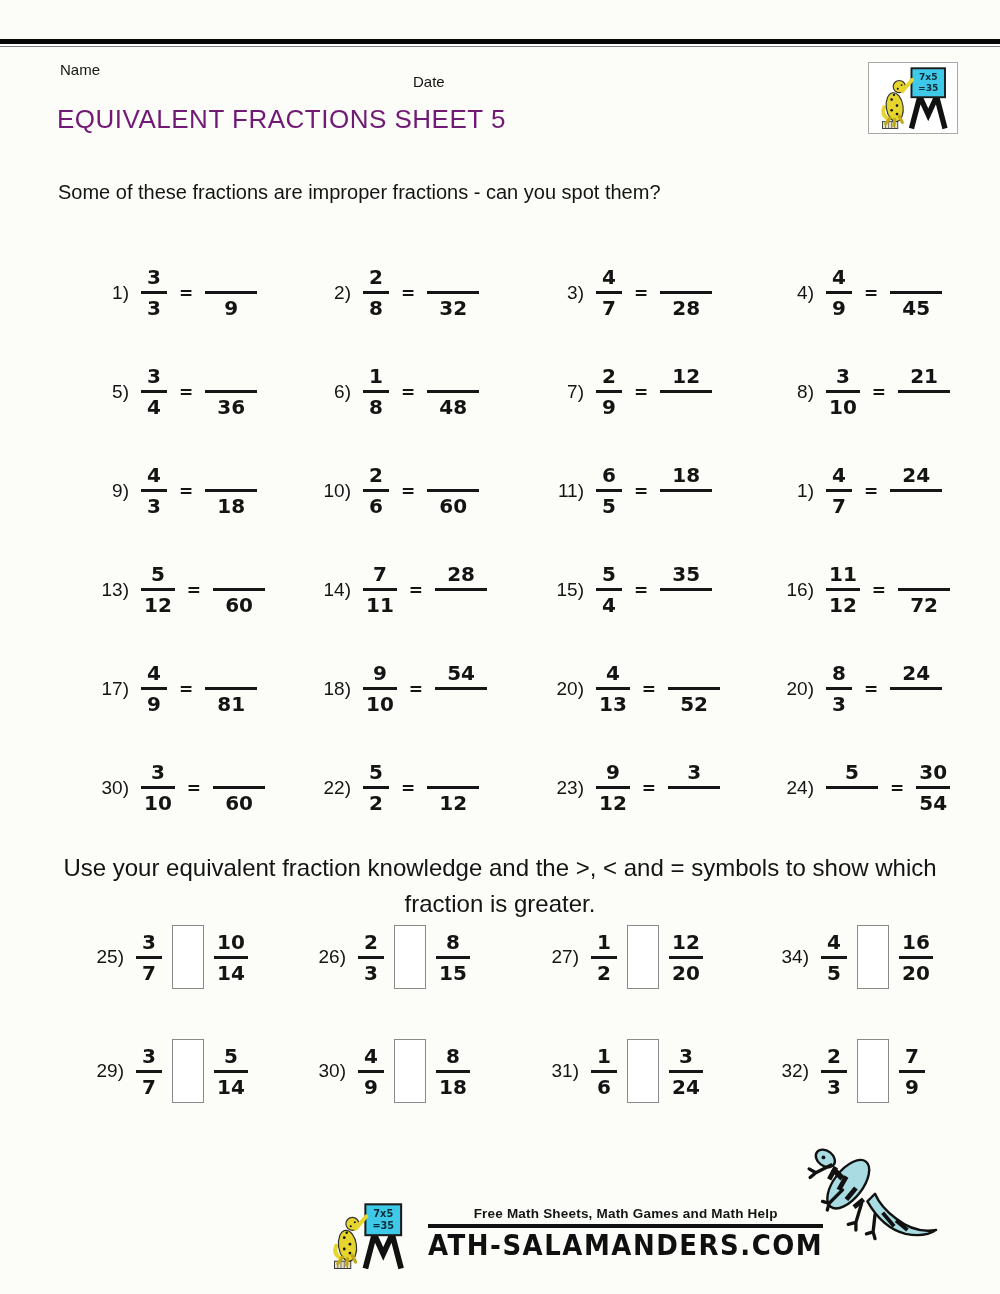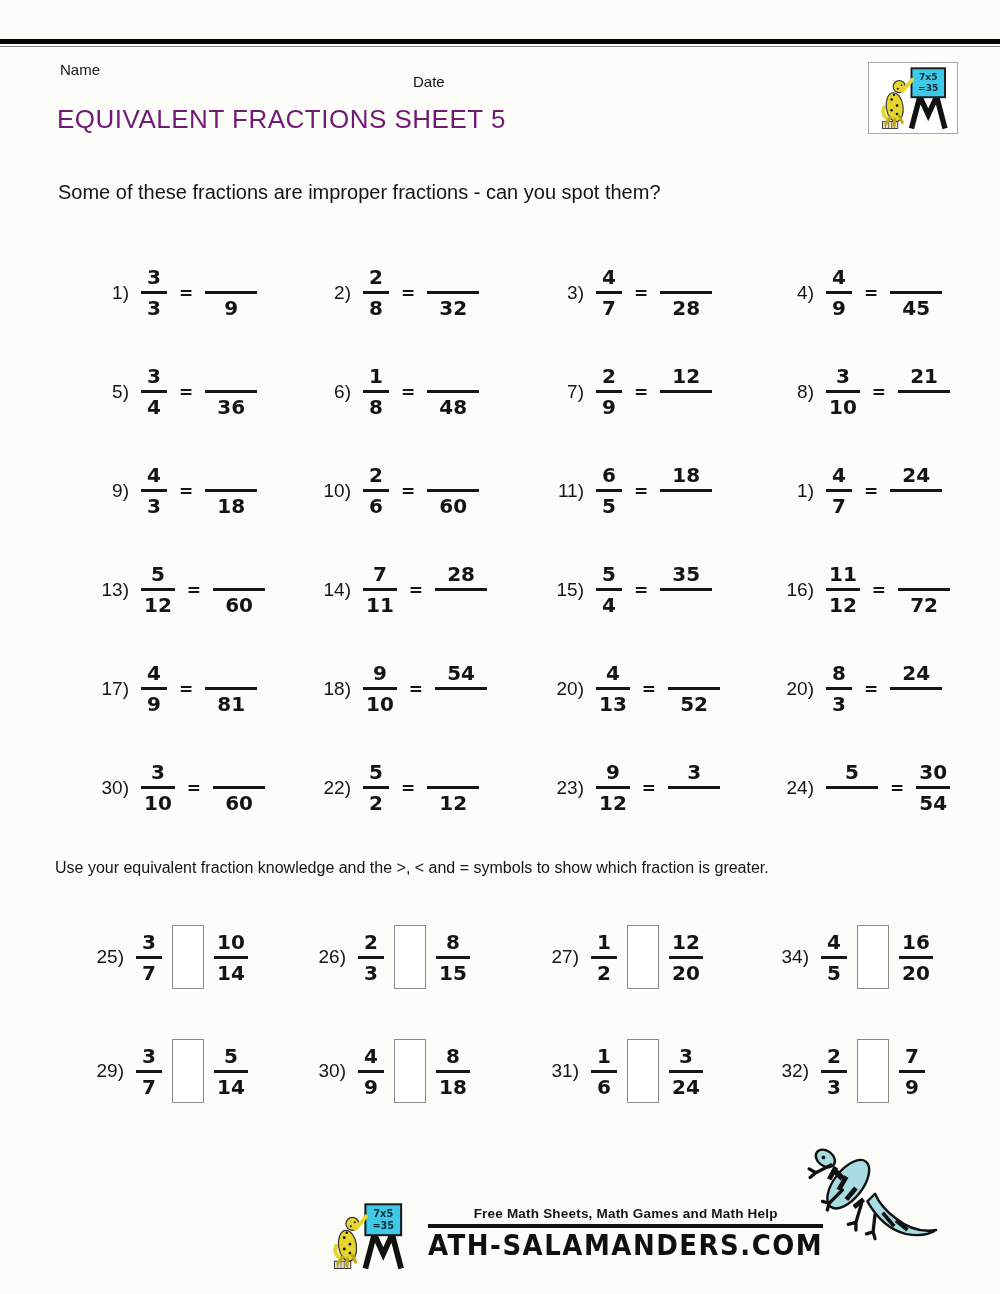--- a/index.html
+++ b/index.html
@@ -27,22 +27,22 @@
   .prob{display:flex;align-items:center;}
   .plabel{font-size:19px;min-width:44px;text-align:right;margin-right:12px;}
   .eq{font-weight:bold;font-size:17px;margin:0 12px;font-family:"DejaVu Sans",sans-serif;}
   .frac{display:inline-flex;flex-direction:column;align-items:center;
         font-family:"DejaVu Sans",sans-serif;font-weight:bold;font-size:20px;line-height:1;}
   .fn,.fd{min-height:26px;display:flex;align-items:center;padding:1px 3px;}
   .fb{height:3px;background:#161616;align-self:stretch;min-width:26px;}
   .frac.hasblank .fb{min-width:52px;}
   .ansbox{width:30px;height:62px;background:#fff;border:1.5px solid #8a8a8a;margin:0 10px;}
   
-  .instruction{position:absolute;left:55px;top:850px;width:890px;
-               font-size:16px;line-height:36px;}
+  .instruction{position:absolute;left:55px;top:850px;width:890px;text-align:center;
+               font-size:24px;line-height:36px;}
   
   .footer-logo{position:absolute;left:328px;top:1196px;width:392px;display:flex;}
   .mascot-wrap{width:78px;height:80px;flex:0 0 78px;}
   .mascot-wrap svg{width:78px;height:80px;}
   .footer-text{flex:1;padding-top:10px;margin-left:22px;}
   .tagline{font-size:13.5px;font-weight:bold;text-align:center;letter-spacing:0.2px;}
   .footer-line{height:3.5px;background:#111;margin:3px 0 1px 0;}
   .site-name{font-family:"DejaVu Sans",sans-serif;font-size:26px;font-weight:bold;
              letter-spacing:1.5px;transform:scaleY(1.08);transform-origin:left top;
              white-space:nowrap;color:#101010;}

